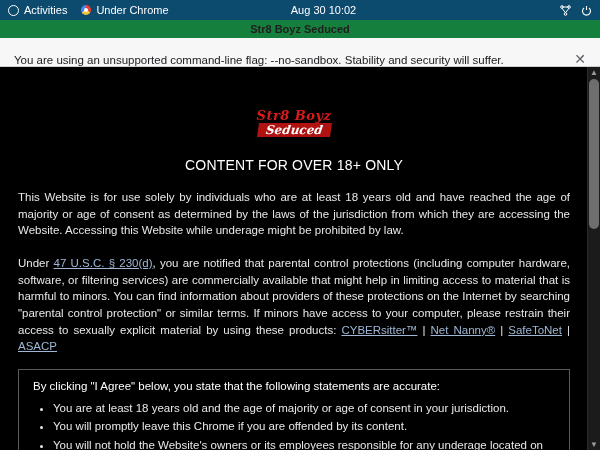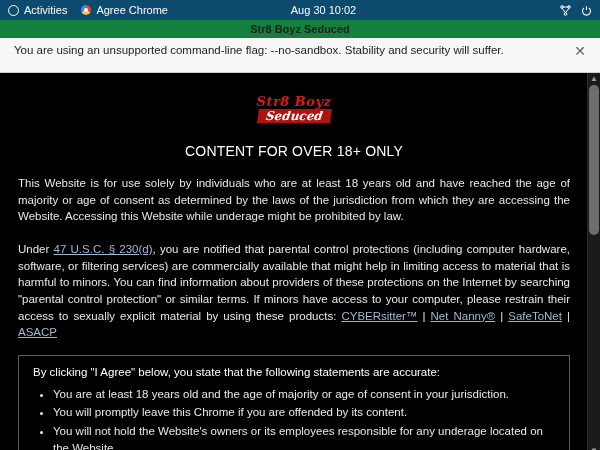--- a/index.html
+++ b/index.html
@@ -94,22 +94,22 @@
     justify-content: center;
   }
 
   
   .infobar {
     height: 28px;
     background: #f7f7f7;
     color: #202124;
     font-size: 11.5px;
     display: flex;
-    align-items: flex-start;
-    padding: 6px 10px 0 14px;
+    align-items: flex-end;
+    padding: 0 10px 0 14px;
     border-bottom: 1px solid #cfcfcf;
   }
   .infobar-text { flex: 1; }
   .infobar-close {
     font-size: 14px;
     color: #5f6368;
     padding: 0 4px;
     cursor: pointer;
     line-height: 1;
   }
@@ -131,20 +131,21 @@
     overflow: hidden;
   }
   .logo-wrap {
     text-align: center;
     padding-top: 18px;
   }
   .logo {
     display: inline-block;
     padding: 4px 10px 6px;
     line-height: 1;
+    margin-top: 20px;
   }
   .logo-top {
     font-family: "DejaVu Serif", serif;
     font-style: italic;
     font-weight: bold;
     color: #d81b1b;
     font-size: 13px;
     letter-spacing: 0.5px;
     text-shadow: 0 0 1px #000;
   }
@@ -230,21 +231,21 @@
 <body>
 
 <div class="os-bar">
   <div class="os-left">
     <div class="os-item">
       <span class="dot-icon"></span>
       <span>Activities</span>
     </div>
     <div class="os-item">
       <span class="chrome-icon"></span>
-      <span>Agree Chrome</span>
+      <span>Under Chrome</span>
     </div>
   </div>
   <div class="os-center">Aug 30 10:02</div>
   <div class="os-right">
     <span class="net-icon">
       <svg width="11" height="11" viewBox="0 0 11 11">
           <g stroke="#fff" stroke-width="1" fill="none">
         <circle cx="2" cy="2" r="1.3"></circle>
             <circle cx="9" cy="2" r="1.3"></circle>
             <circle cx="5.5" cy="9" r="1.3"></circle>

